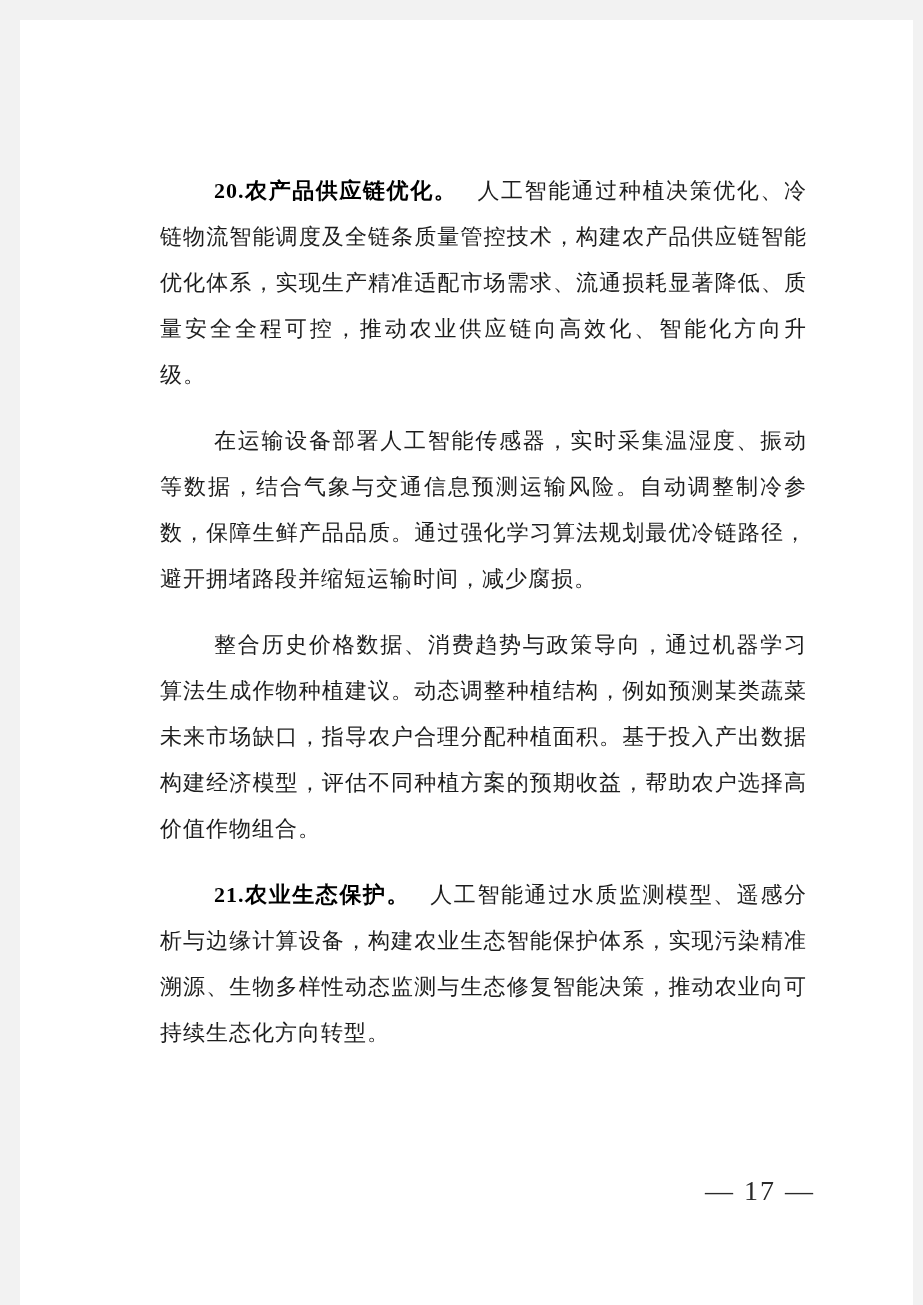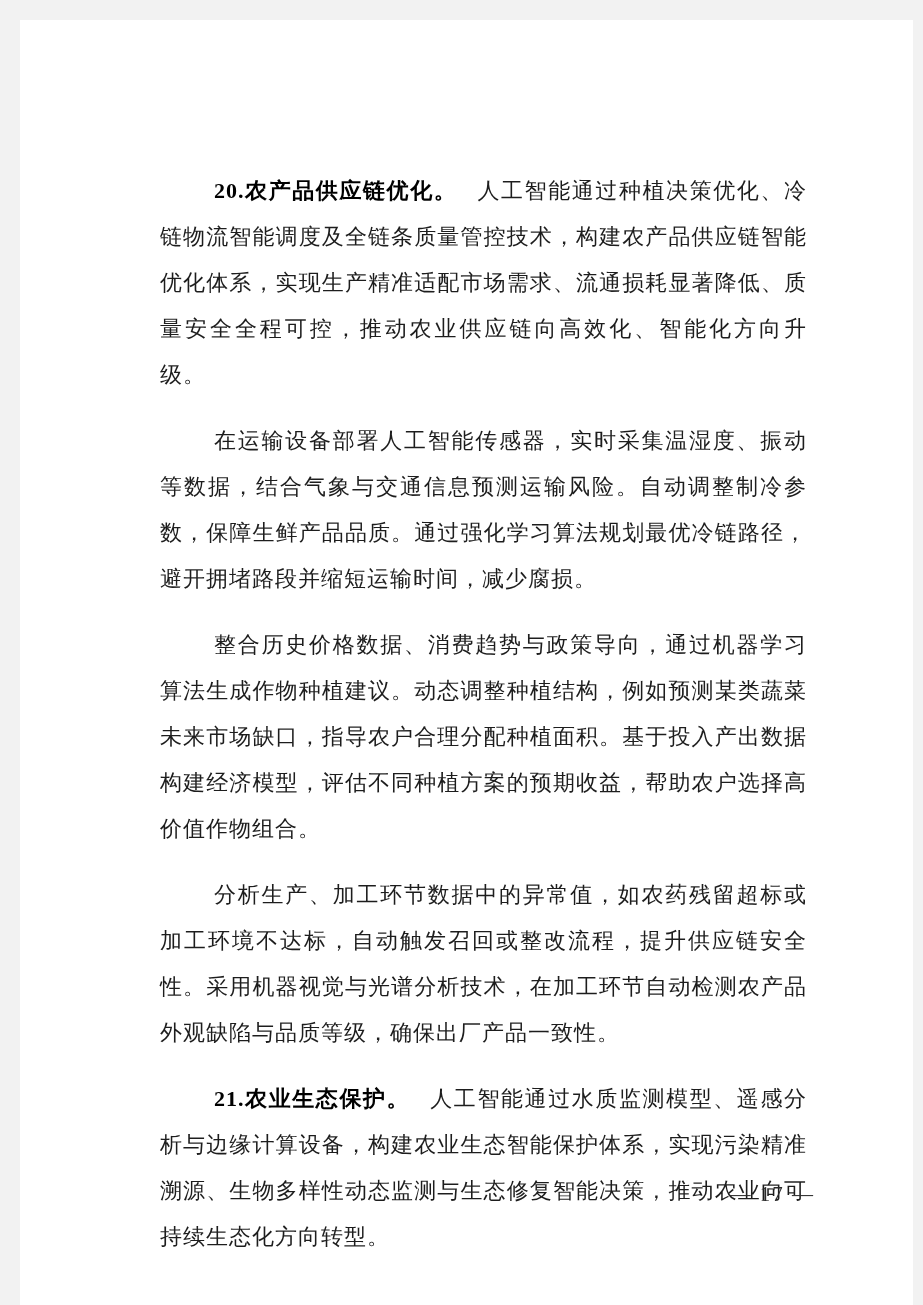--- a/index.html
+++ b/index.html
@@ -29,38 +29,37 @@
     word-break: break-all;
   }
   .para .lead {
     font-weight: bold;
     color: #000000;
   }
   .footer {
     position: absolute;
     right: 118px;
     bottom: 108px;
-    font-size: 21px;
+    font-size: 28px;
     color: #2a2a2a;
     letter-spacing: 2px;
     font-family: "Liberation Serif", "DejaVu Serif", serif;
   }
 </style>
 </head>
 <body>
 
 <div class="page">
   <div class="content">
 
     <p class="para"><span class="lead">20.农产品供应链优化。</span><span>人工智能通过种植决策优化、冷链物流智能调度及全链条质量管控技术，构建农产品供应链智能优化体系，实现生产精准适配市场需求、流通损耗显著降低、质量安全全程可控，推动农业供应链向高效化、智能化方向升级。</span></p>
 
     <p class="para"><span>在运输设备部署人工智能传感器，实时采集温湿度、振动等数据，结合气象与交通信息预测运输风险。自动调整制冷参数，保障生鲜产品品质。通过强化学习算法规划最优冷链路径，避开拥堵路段并缩短运输时间，减少腐损。</span></p>
 
     <p class="para"><span>整合历史价格数据、消费趋势与政策导向，通过机器学习算法生成作物种植建议。动态调整种植结构，例如预测某类蔬菜未来市场缺口，指导农户合理分配种植面积。基于投入产出数据构建经济模型，评估不同种植方案的预期收益，帮助农户选择高价值作物组合。</span></p>
 
-    <p class="para"><span>分析生产、加工环节数据中的异常值，如农药残留超标或加工环境不达标，自动触发召回或整改流程，提升供应链安全性。采用机器视觉与光谱分析技术，在加工环节自动检测农产品外观缺陷与品质等级，确保出厂产品一致性。</span></p>
 
     <p class="para"><span class="lead">21.农业生态保护。</span><span>人工智能通过水质监测模型、遥感分析与边缘计算设备，构建农业生态智能保护体系，实现污染精准溯源、生物多样性动态监测与生态修复智能决策，推动农业向可持续生态化方向转型。</span></p>
 
   </div>
 
   <div class="footer">— 17 —</div>
 </div>
 
 </body></html>

